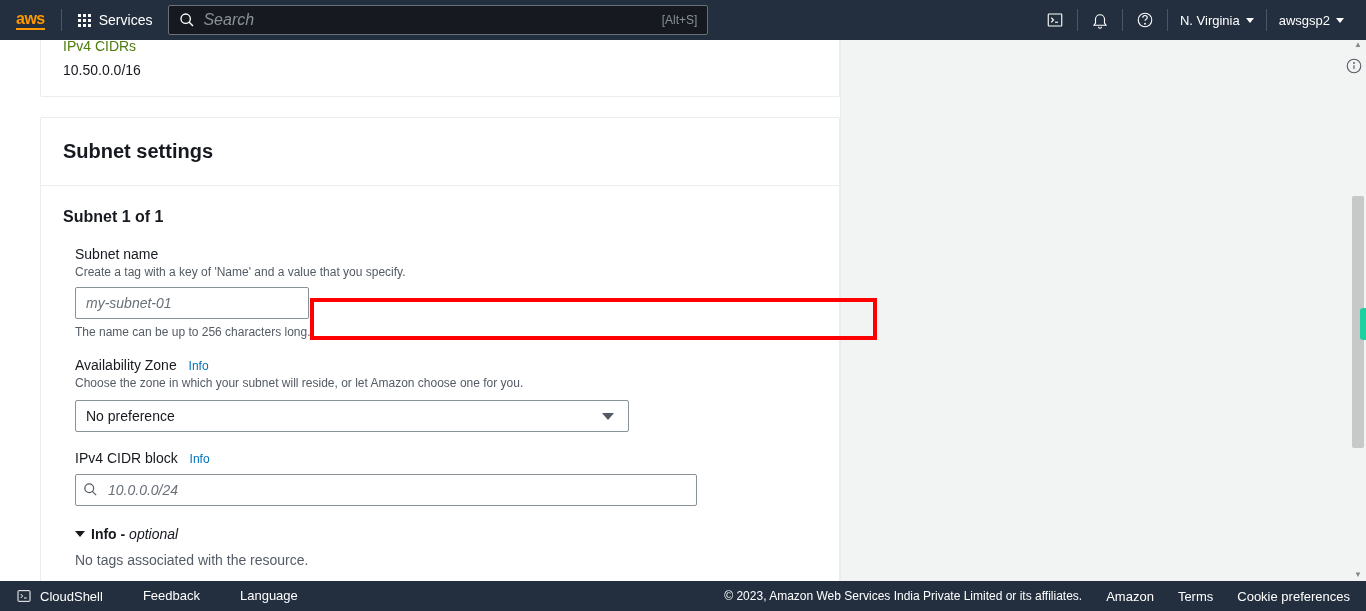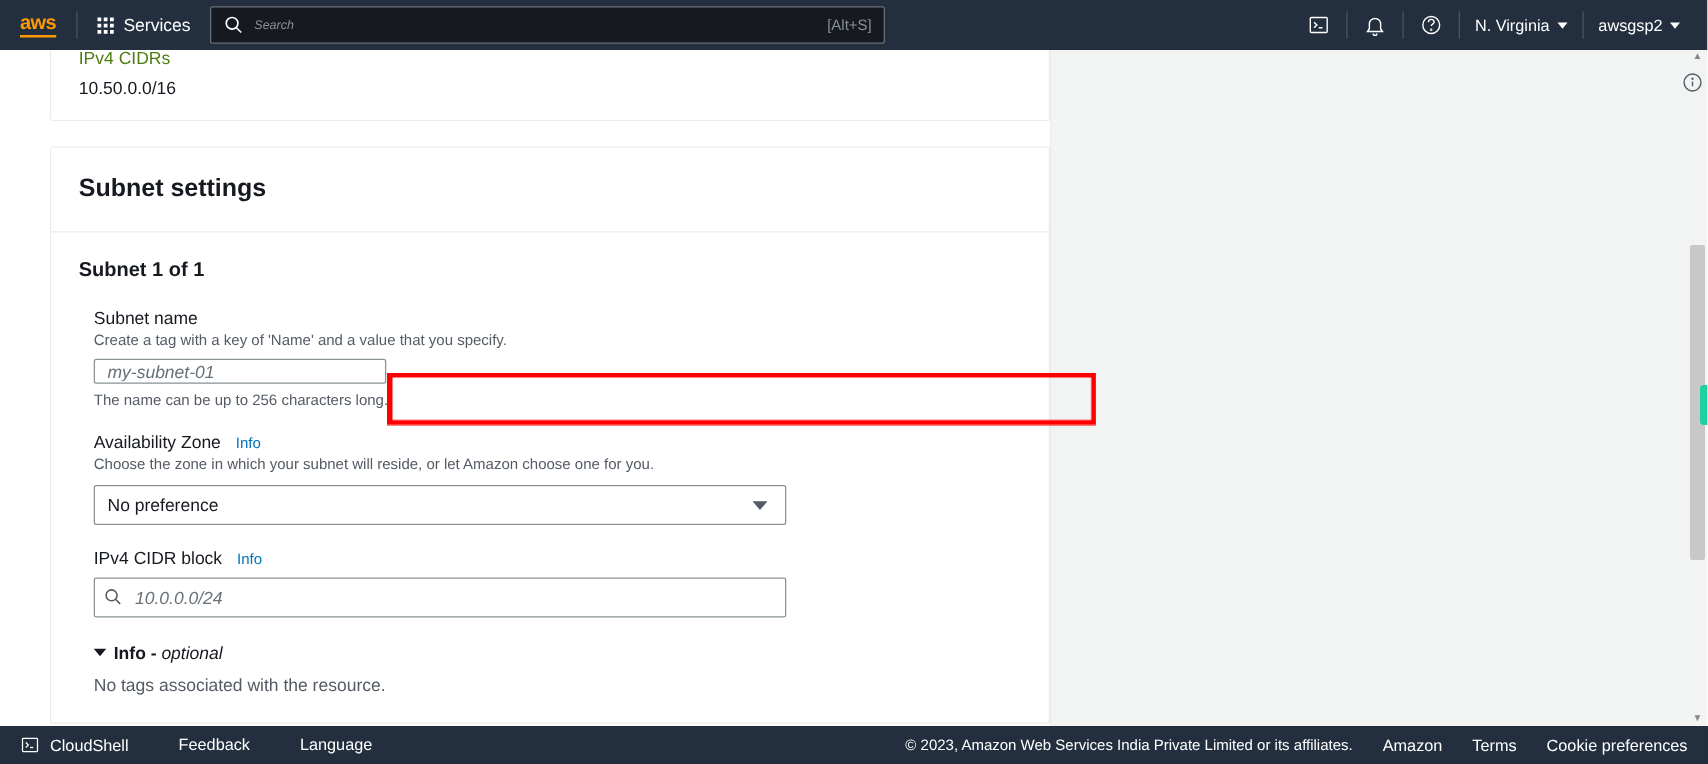--- a/index.html
+++ b/index.html
@@ -6,21 +6,21 @@
     body { font-family: "Amazon Ember", "Helvetica Neue", Arial, sans-serif; font-size: 14px; color: #16191f; background: #fff; overflow: hidden; }
     
     
     .topnav { height: 40px; background: #232f3e; display: flex; align-items: center; padding: 0 16px; gap: 16px; color: #fff; }
     .aws-logo { font-weight: bold; font-size: 16px; color: #ff9900; letter-spacing: -0.5px; border-bottom: 2px solid #ff9900; padding-bottom: 1px; display: inline-block; line-height: 1; }
     .nav-sep { width: 1px; height: 22px; background: #4a5568; }
     .services-btn { display: flex; align-items: center; gap: 8px; cursor: pointer; font-size: 14px; }
     .services-grid-icon { display: inline-grid; grid-template-columns: repeat(3, 3px); grid-template-rows: repeat(3, 3px); gap: 2px; }
     .services-grid-icon span { background: #fff; width: 3px; height: 3px; }
     .search-bar { flex: 0 0 540px; height: 30px; background: #16191f; border: 1px solid #687078; border-radius: 2px; display: flex; align-items: center; padding: 0 10px; gap: 8px; }
-    .search-bar input { flex: 1; background: transparent; border: none; color: #ef4444; font-style: italic; font-size: 10px; outline: none; }
+    .search-bar input { flex: 1; background: transparent; border: none; color: #ef4444; font-style: italic; font-size: 16px; outline: none; }
     .search-bar input::placeholder { color: #879196; font-style: italic; }
     .search-shortcut { color: #879196; font-size: 12px; }
     .nav-spacer { flex: 1; }
     .nav-right { display: flex; align-items: center; gap: 6px; }
     .nav-icon-btn { width: 32px; height: 32px; display: flex; align-items: center; justify-content: center; cursor: pointer; }
     .nav-icon-btn svg { width: 18px; height: 18px; stroke: #fff; fill: none; stroke-width: 1.5; }
     .region-btn, .account-btn { display: flex; align-items: center; gap: 6px; cursor: pointer; font-size: 13px; padding: 0 6px; }
     .caret-down { width: 0; height: 0; border-left: 4px solid transparent; border-right: 4px solid transparent; border-top: 5px solid #fff; }
     
     
@@ -43,26 +43,26 @@
     .cidr-value { font-size: 14px; color: #16191f; margin-top: 8px; }
     .settings-panel-header { padding: 22px 22px; border-bottom: 1px solid #eaeded; }
     .settings-title { font-size: 20px; font-weight: 700; color: #16191f; }
     .settings-desc { font-size: 13px; color: #545b64; margin-top: 6px; }
     .settings-body { padding: 22px; }
     .subnet-counter { font-size: 16px; font-weight: 700; margin-bottom: 20px; }
     .field { margin-bottom: 18px; padding-left: 12px; }
     .field-label { font-size: 14px; color: #16191f; font-weight: 400; }
     .field-help { font-size: 12px; color: #545b64; margin-top: 3px; }
     .info-link { color: #0073bb; font-size: 12px; margin-left: 8px; cursor: pointer; font-weight: 400; }
-    .text-input { width: 554px; height: 20px; border: 1px solid #879196; border-radius: 2px; padding: 0 10px; font-size: 14px; margin-top: 8px; font-style: italic; color: #687078; }
+    .text-input { width: 554px; height: 32px; border: 1px solid #879196; border-radius: 2px; padding: 0 10px; font-size: 14px; margin-top: 8px; font-style: italic; color: #687078; }
     .text-input::placeholder { color: #687078; font-style: italic; }
     .select-wrap { position: relative; width: 554px; margin-top: 10px; }
     .select-input { width: 100%; height: 32px; border: 1px solid #879196; border-radius: 2px; padding: 0 10px; font-size: 14px; display: flex; align-items: center; justify-content: space-between; cursor: pointer; background: #fff; }
     .select-caret { width: 0; height: 0; border-left: 6px solid transparent; border-right: 6px solid transparent; border-top: 7px solid #545b64; margin-right: 4px; }
-    .cidr-input-wrap { position: relative; width: 554px; margin-top: 8px; }
+    .cidr-input-wrap { position: relative; width: 622px; margin-top: 8px; }
     .cidr-input { width: 100%; height: 32px; border: 1px solid #879196; border-radius: 2px; padding: 0 10px 0 32px; font-size: 14px; font-style: italic; }
     .cidr-input::placeholder { color: #687078; font-style: italic; }
     .cidr-search-icon { position: absolute; left: 8px; top: 8px; }
     .cidr-search-icon svg { width: 15px; height: 15px; stroke: #545b64; fill: none; stroke-width: 2; }
     .tags-row { display: flex; align-items: center; gap: 6px; padding-left: 12px; margin-top: 20px; }
     .tags-caret { width: 0; height: 0; border-left: 5px solid transparent; border-right: 5px solid transparent; border-top: 6px solid #16191f; }
     .tags-label { font-size: 14px; font-weight: 700; }
     .tags-optional { font-style: italic; font-weight: 400; }
     .tags-empty { font-size: 14px; color: #545b64; padding-left: 12px; margin-top: 10px; }
     

